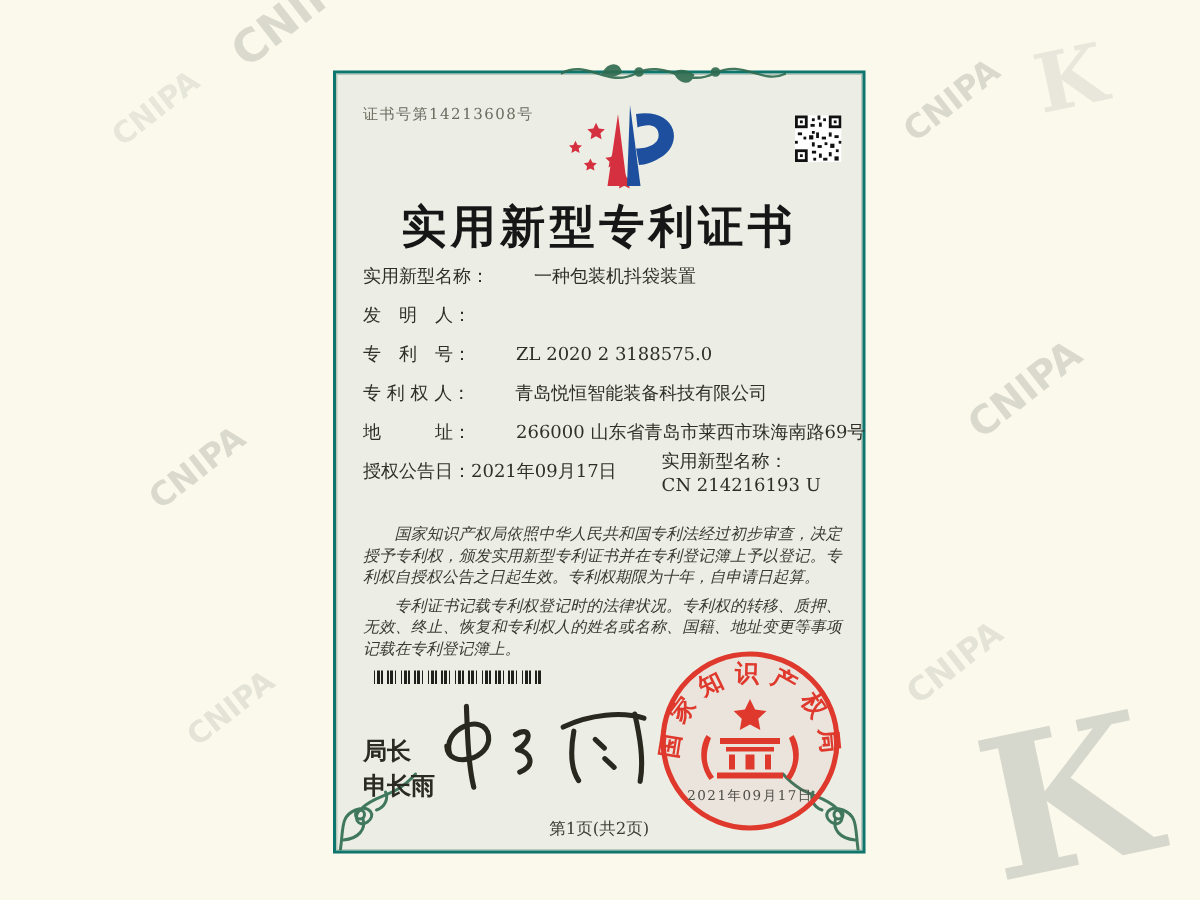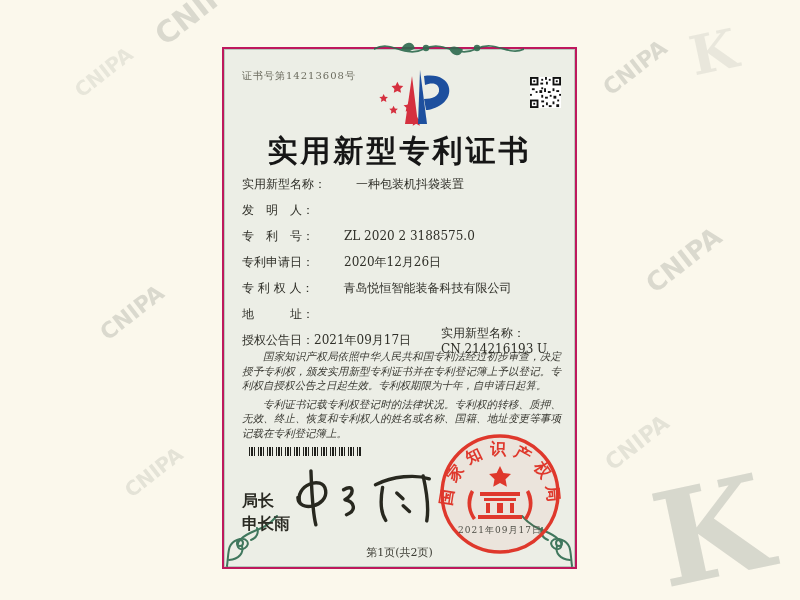--- a/index.html
+++ b/index.html
@@ -6,21 +6,21 @@
   body{width:800px;height:600px;font-family:"DejaVu Serif","Liberation Serif",serif;}
   .page{position:relative;width:800px;height:600px;background:#fbf8ec;overflow:hidden;}
 
   
   .wm{position:absolute;color:rgba(150,153,143,.32);font-family:"DejaVu Sans","Liberation Sans",sans-serif;
       font-weight:700;transform:rotate(-38deg);pointer-events:none;user-select:none;}
   .wm.k{font-family:"DejaVu Serif",serif;transform:rotate(-12deg);color:rgba(158,163,155,.38);}
 
   
   .frame{position:absolute;left:222px;top:47px;width:351px;height:518px;
-         background:#eceee6;border:2px solid #be185d;box-shadow:0 0 0 1px rgba(27,90,65,.25) inset;}
+         background:#eceee6;border:2px solid #0f766e;box-shadow:0 0 0 1px rgba(27,90,65,.25) inset;}
   .orn{position:absolute;pointer-events:none;}
   .orn-top{left:150px;top:-13px;width:150px;height:26px;}
   .orn-bl{left:-3px;bottom:-3px;width:60px;height:60px;}
   .orn-br{right:-3px;bottom:-3px;width:60px;height:60px;transform:scaleX(-1);}
 
   .certno{position:absolute;left:18px;top:20px;font-size:10px;letter-spacing:1px;color:#6b6b5e;}
   .logo{position:absolute;left:146px;top:17px;width:88px;height:64px;}
   .qr{position:absolute;left:306px;top:27px;width:31px;height:33px;}
 
   .title{position:absolute;left:0;top:82px;width:100%;margin:0;text-align:center;
@@ -162,29 +162,26 @@
           <span class="fvalue">一种包装机抖袋装置</span>
       </div>
       <div class="frow">
         <span class="flabel">发　明　人：</span>
       </div>
       <div class="frow">
         <span class="flabel">专　利　号：</span>
           <span class="fvalue">ZL 2020 2 3188575.0</span>
       </div>
       <div class="frow">
-        <span class="flabel">专利申请日：</span>
-          <span class="fvalue">2020年12月26日</span>
-      </div>
-      <div class="frow">
         <span class="flabel">专 利 权 人：</span>
           <span class="fvalue">青岛悦恒智能装备科技有限公司</span>
       </div>
       <div class="frow">
         <span class="flabel">地　　　址：</span>
+          <span class="fvalue">266000 山东省青岛市莱西市珠海南路69号</span>
       </div>
       <div class="frow grantrow">
         <span class="g1">
           <span class="flabel">授权公告日：</span>
             <span class="fvalue">2021年09月17日</span>
         </span>
         <span>
           <span class="flabel">实用新型名称：</span><span class="fvalue">CN 214216193 U</span>
         </span>
       </div>

